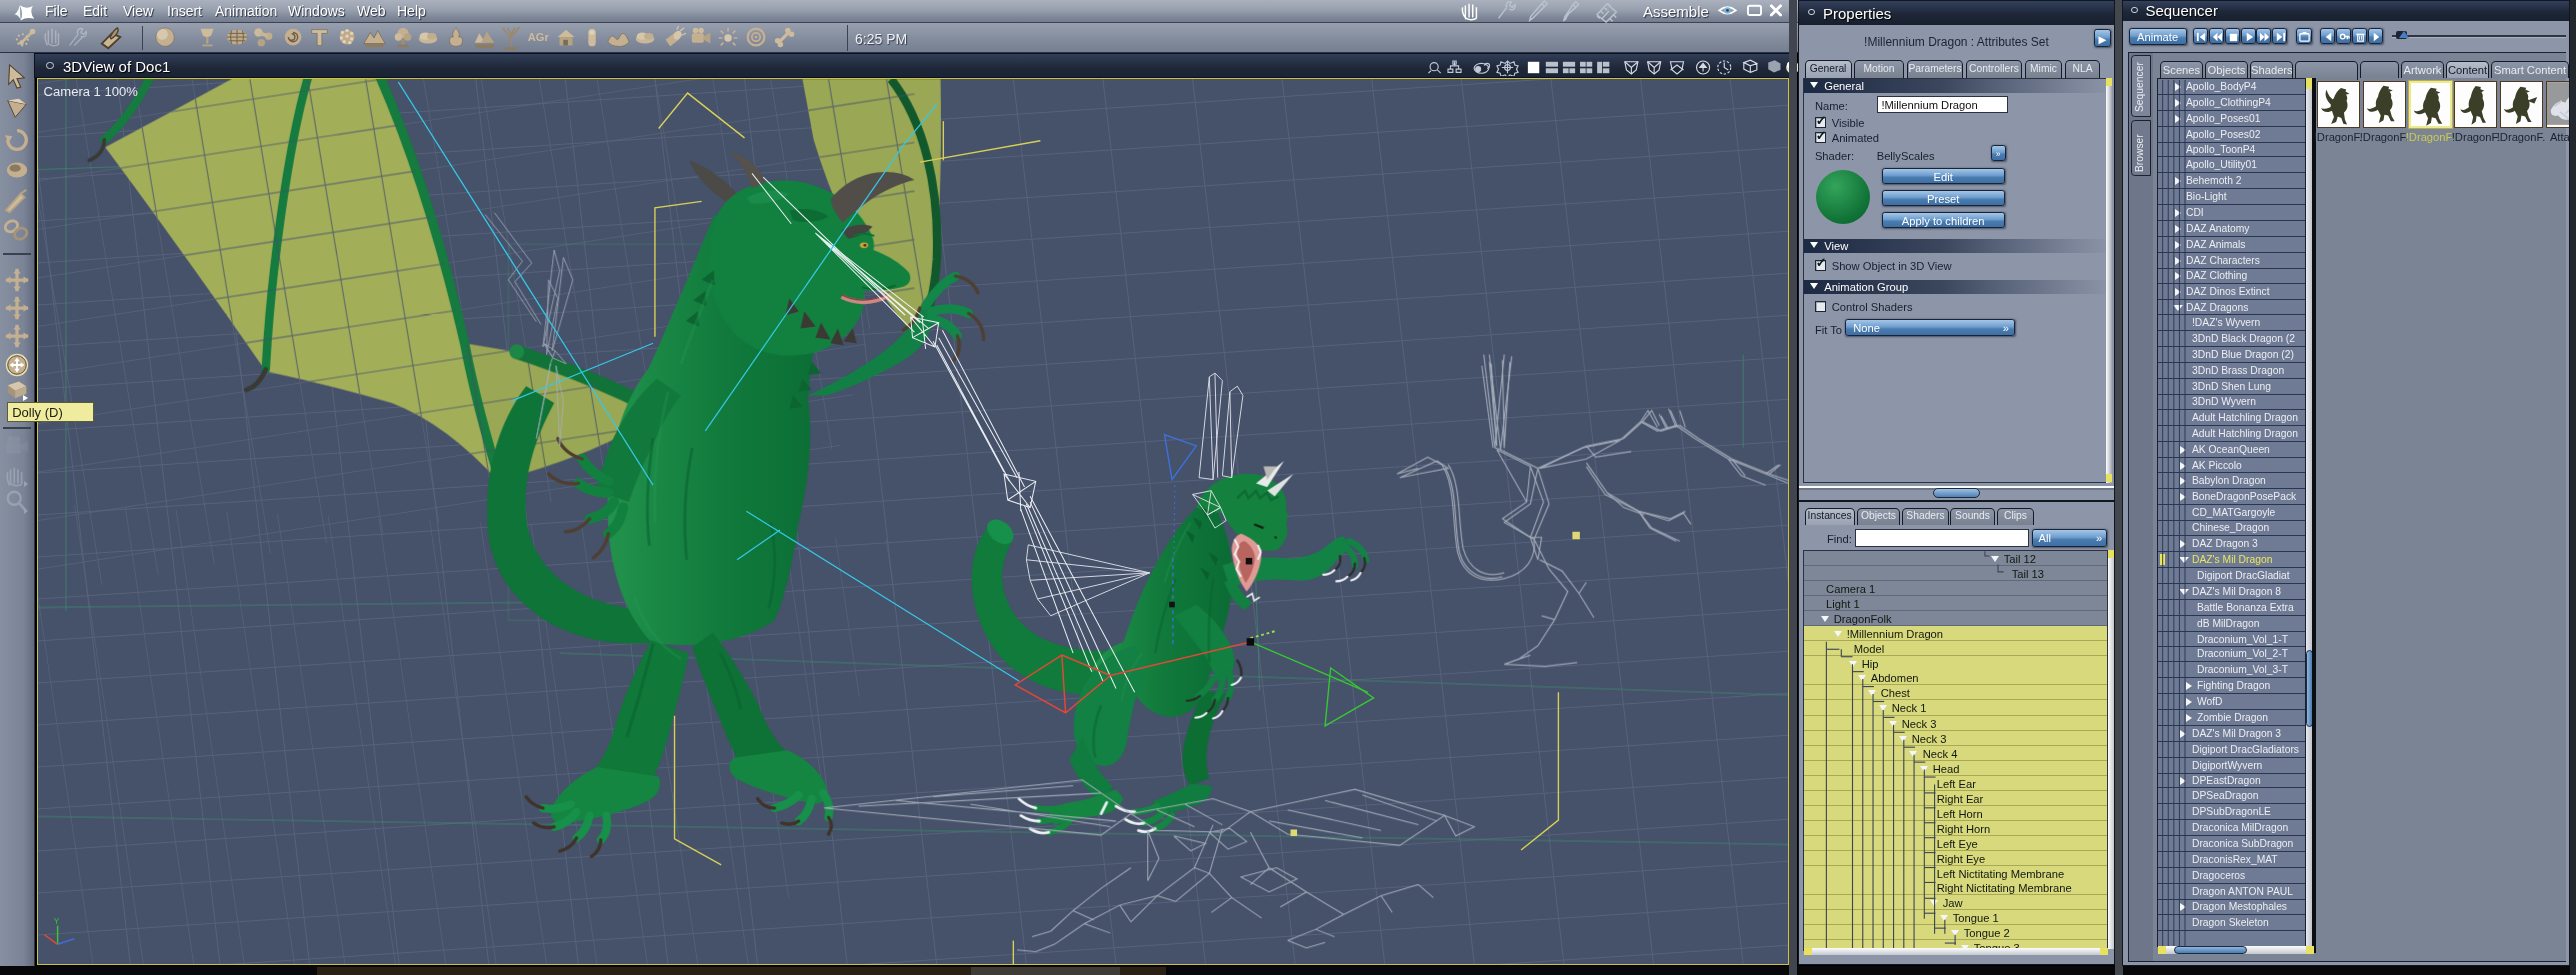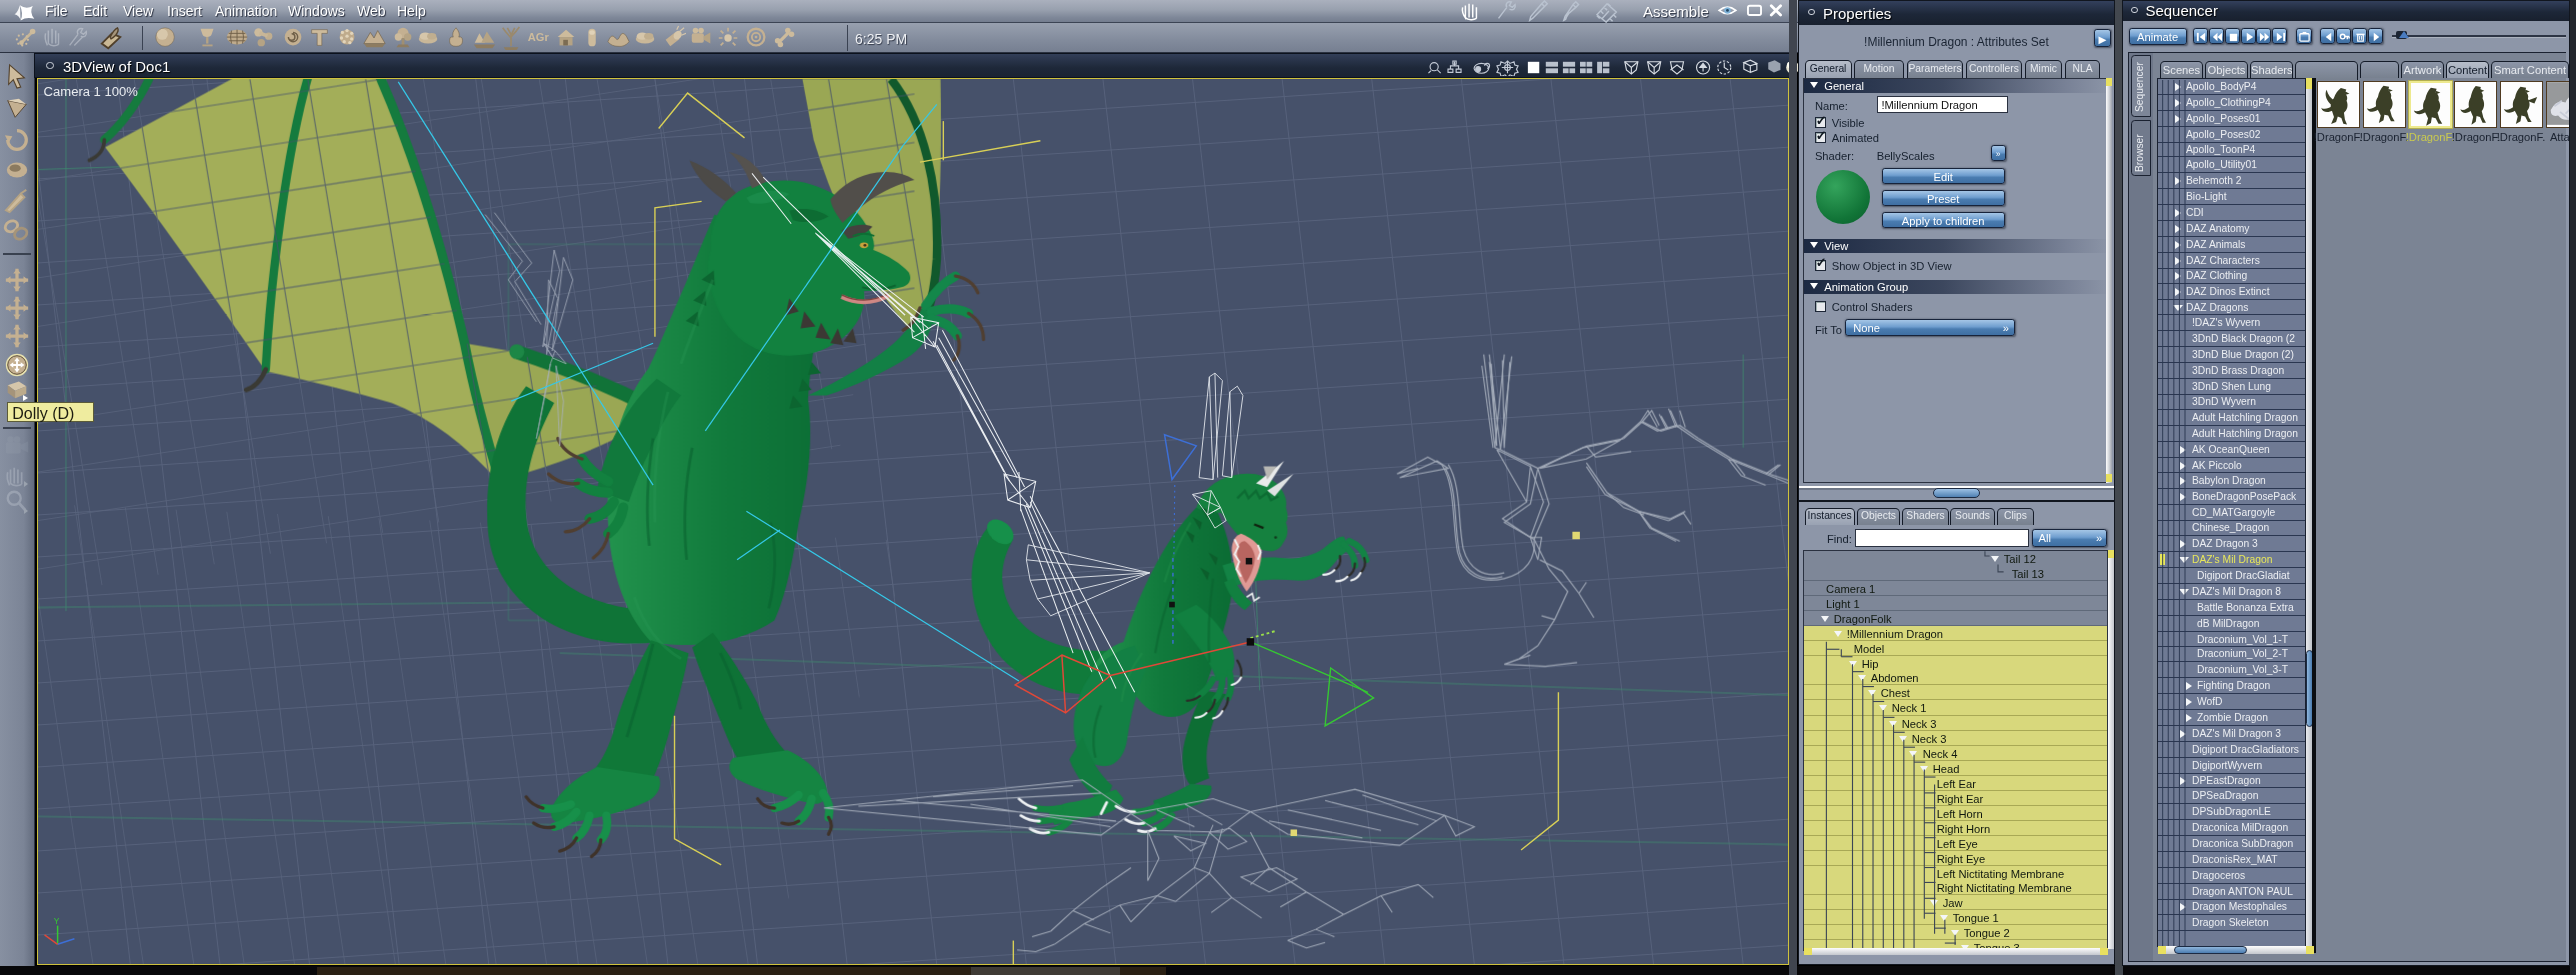--- a/index.html
+++ b/index.html
@@ -827,21 +827,21 @@
 <line x1="62" y1="1012" x2="80" y2="1006" stroke="#3d6fd6"></line>
 <line x1="62" y1="1012" x2="48" y2="1002" stroke="#e04838"></line>
 <text x="58" y="990" fill="#35c832" font-size="9">Y</text>
 </g>
       <text x="47" y="103" fill="#e8ebef" font-size="14" font-family="Liberation Sans">Camera 1 100%</text>
     </svg>
   </div>
 <div class="abs bottombar"></div>
 <div class="abs" style="left:317px;top:967px;width:849px;height:7.5px;background:#2a2013"></div>
 <div class="abs" style="left:971px;top:967px;width:149px;height:7.5px;background:#3f3b35"></div>
-<div class="abs" style="left:6.5px;top:402px;width:87px;height:19.6px;background:#efec9f;border:0.9px solid #5b5b38;color:#1c1c10;font-size:16px;padding:1.9px 0 0 4.7px;z-index:50">Dolly (D)</div>
+<div class="abs" style="left:6.5px;top:402px;width:87px;height:19.6px;background:#efec9f;border:0.9px solid #5b5b38;color:#1c1c10;font-size:13px;padding:1.9px 0 0 4.7px;z-index:50">Dolly (D)</div>
 <div class="abs gap1"></div>
 <div class="abs gap2"></div>
 <div class="abs rightedge"></div>
 <div class="abs panel" style="left:1798px;top:0;width:317px;height:501px;border:0.9px solid #11161f;">
     <div class="abs ptitle" style="left:0;top:0;width:315px;height:24px">
       <div class="abs" style="left:9.3px;top:7.5px;width:6.5px;height:6.5px;border-radius:50%;border:1.9px solid #cfd4dc"></div>
       <div class="abs" style="left:24px;top:3.7px;font-size:15px;text-shadow:0.9px 0.9px 0.9px #000">Properties</div>
     </div>
     <div class="abs" style="left:0;top:34px;width:315px;text-align:center;color:#1a2433;font-size:12px">!Millennium Dragon : Attributes Set</div>
     <div class="bluebtn" style="left:2162px;top:28px;width:17px;height:17.7px;left:295px;font-size:10.3px;padding-top:2.8px">▶</div>
@@ -887,21 +887,21 @@
 <div class="abs panel" style="left:1798px;top:501px;width:317px;height:464px;border:0.9px solid #11161f">
     <div class="tab on" style="left:5.6px;top:5.6px;width:50px;height:17.7px;padding-top:1.9px">Instances</div>
     <div class="tab" style="left:58px;top:5.6px;width:43px;height:17.7px;padding-top:1.9px">Objects</div>
     <div class="tab" style="left:103px;top:5.6px;width:47px;height:17.7px;padding-top:1.9px">Shaders</div>
     <div class="tab" style="left:151px;top:5.6px;width:45px;height:17.7px;padding-top:1.9px">Sounds</div>
     <div class="tab" style="left:198px;top:5.6px;width:37px;height:17.7px;padding-top:1.9px">Clips</div>
     <div class="abs" style="left:28px;top:31px;color:#16202e;font-size:11.2px">Find:</div>
     <div class="abs" style="left:56px;top:27px;width:174px;height:17.7px;background:#fff;border:0.9px solid #2a3140"></div>
     <div class="bluebtn" style="left:233px;top:27px;width:75px;height:17.7px;font-size:11.2px;text-align:left;padding:1.9px 0 0 5.6px">All<span style="position:absolute;right:3.7px;top:1.9px">»</span></div>
     <div class="abs" style="left:3.7px;top:48px;width:305px;height:401px;background:#7e8798;border:0.9px solid #2a3140;overflow:hidden">
-      <div class="irow" style="top:0px;height:28px;background:#7e8798;border-bottom:0.9px solid #5f6979">
+      <div class="irow" style="top:0px;height:15px;background:#7e8798;border-bottom:0.9px solid #5f6979">
         <span style="position:absolute;left:187px;top:4.7px;width:0;height:0;border-left:4.7px solid transparent;border-right:4.7px solid transparent;border-top:6.5px solid #f4f6f8"></span>
         <span style="position:absolute;left:200px;top:1.9px;white-space:nowrap">Tail 12</span>
       </div>
       <div class="irow" style="top:15px;height:15px;background:#7e8798;border-bottom:0.9px solid #5f6979">
         <span style="position:absolute;left:208px;top:1.9px;white-space:nowrap">Tail 13</span>
       </div>
       <div class="irow" style="top:30px;height:15px;background:#7e8798;border-bottom:0.9px solid #5f6979">
         <span style="position:absolute;left:22.4px;top:1.9px;white-space:nowrap">Camera 1</span>
       </div>
       <div class="irow" style="top:45px;height:15px;background:#7e8798;border-bottom:0.9px solid #5f6979">

